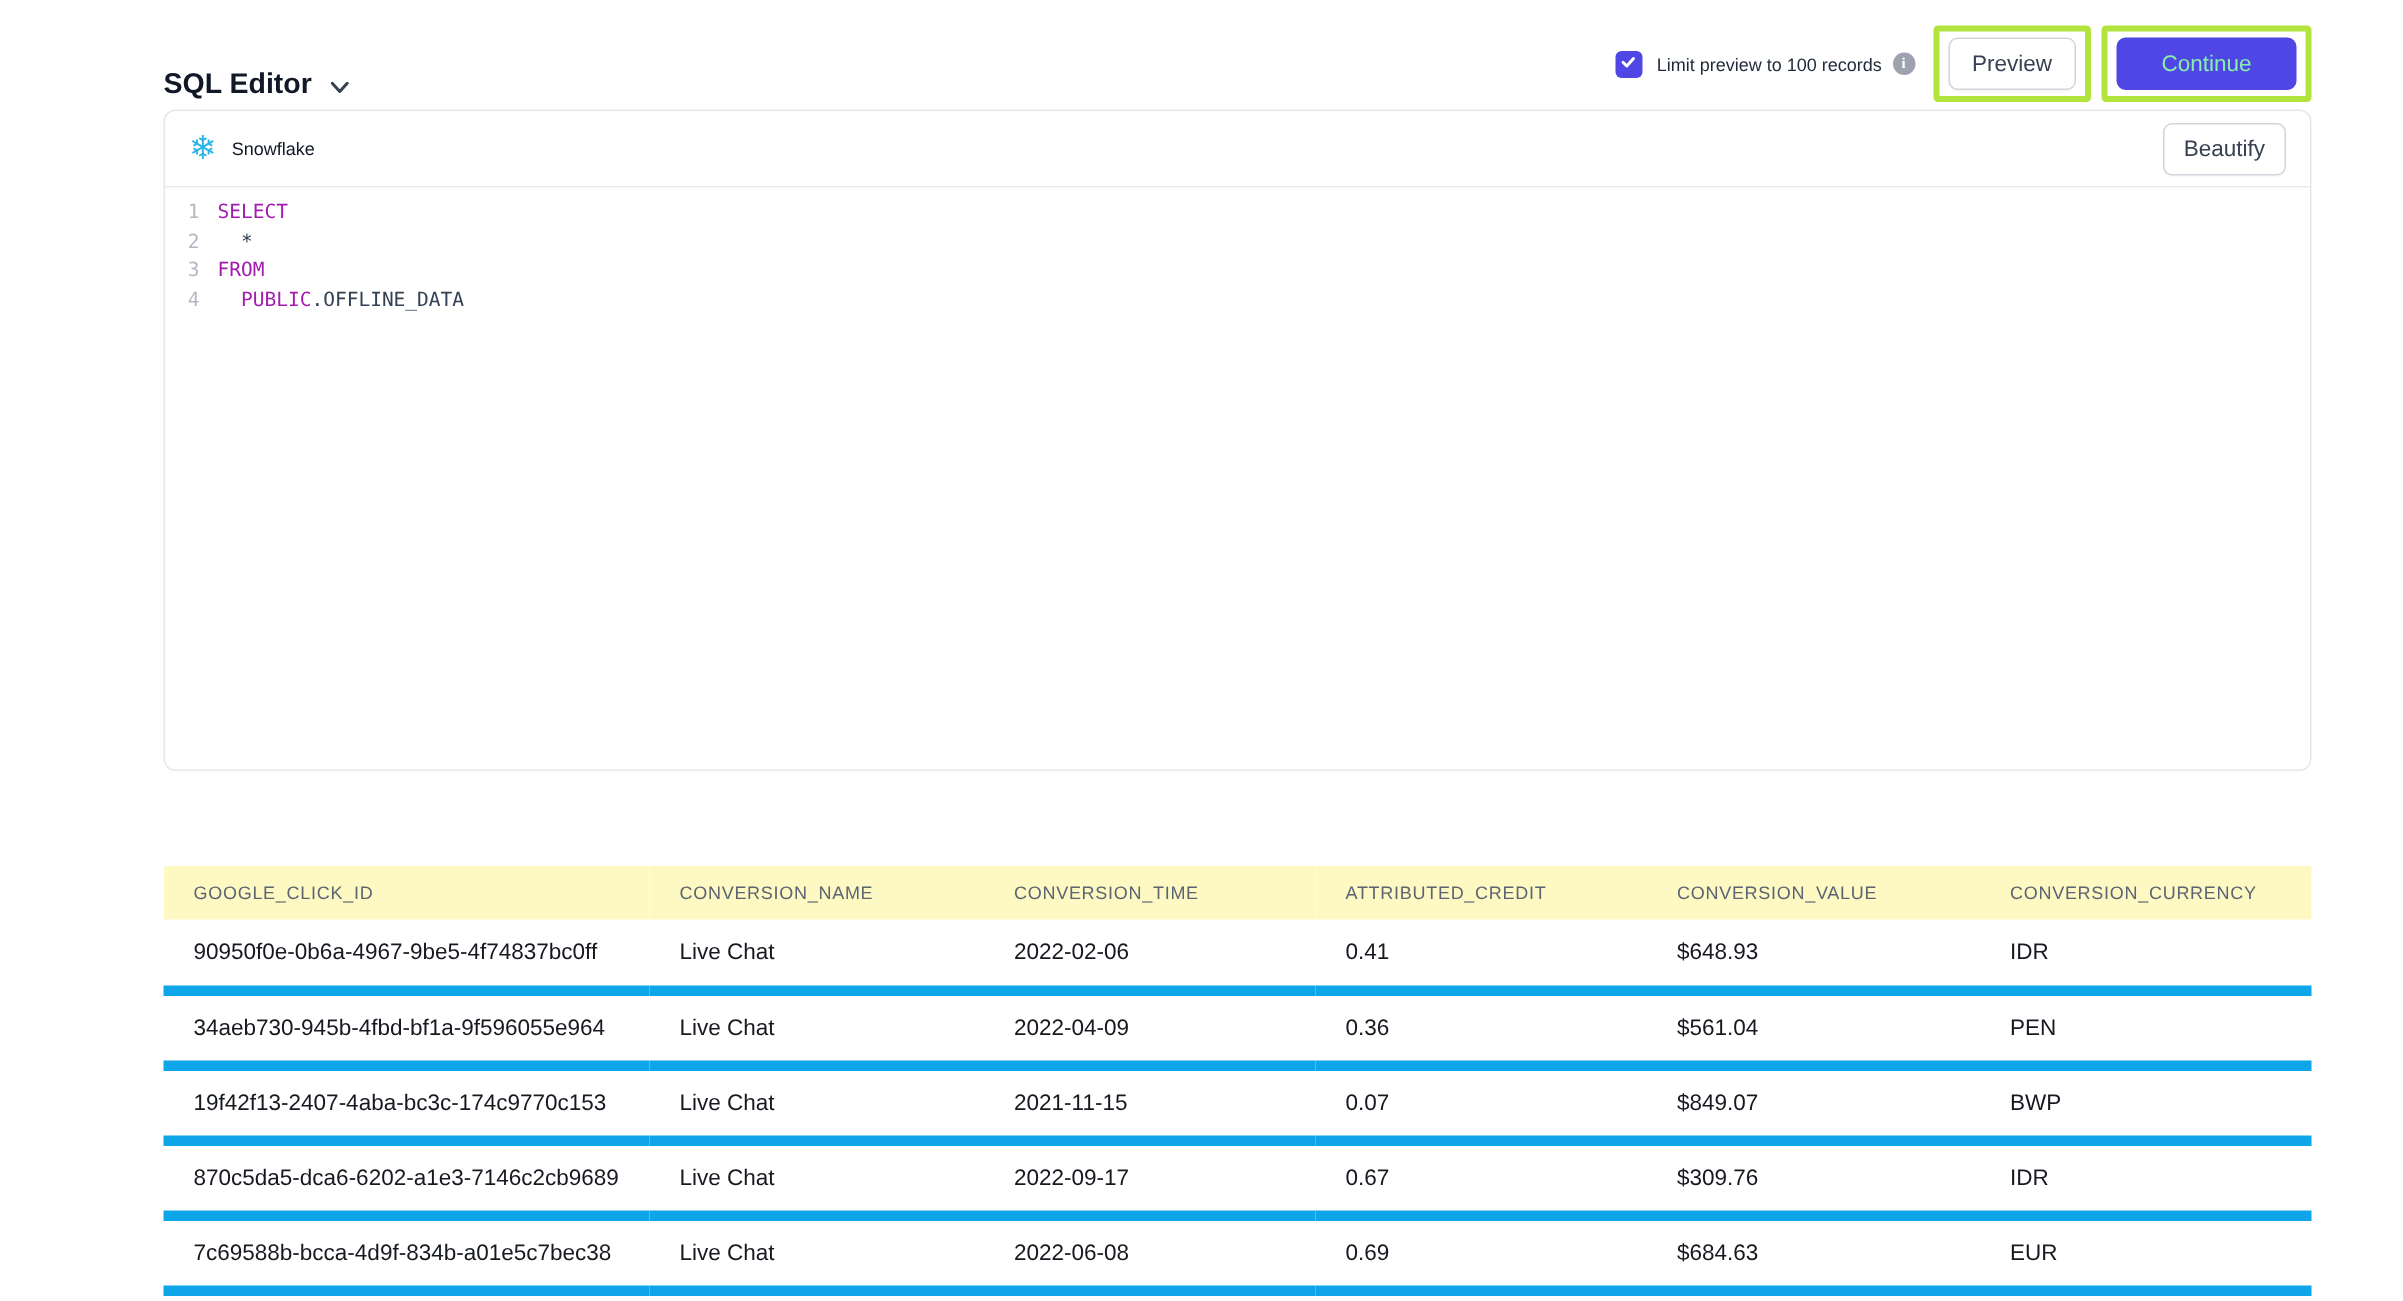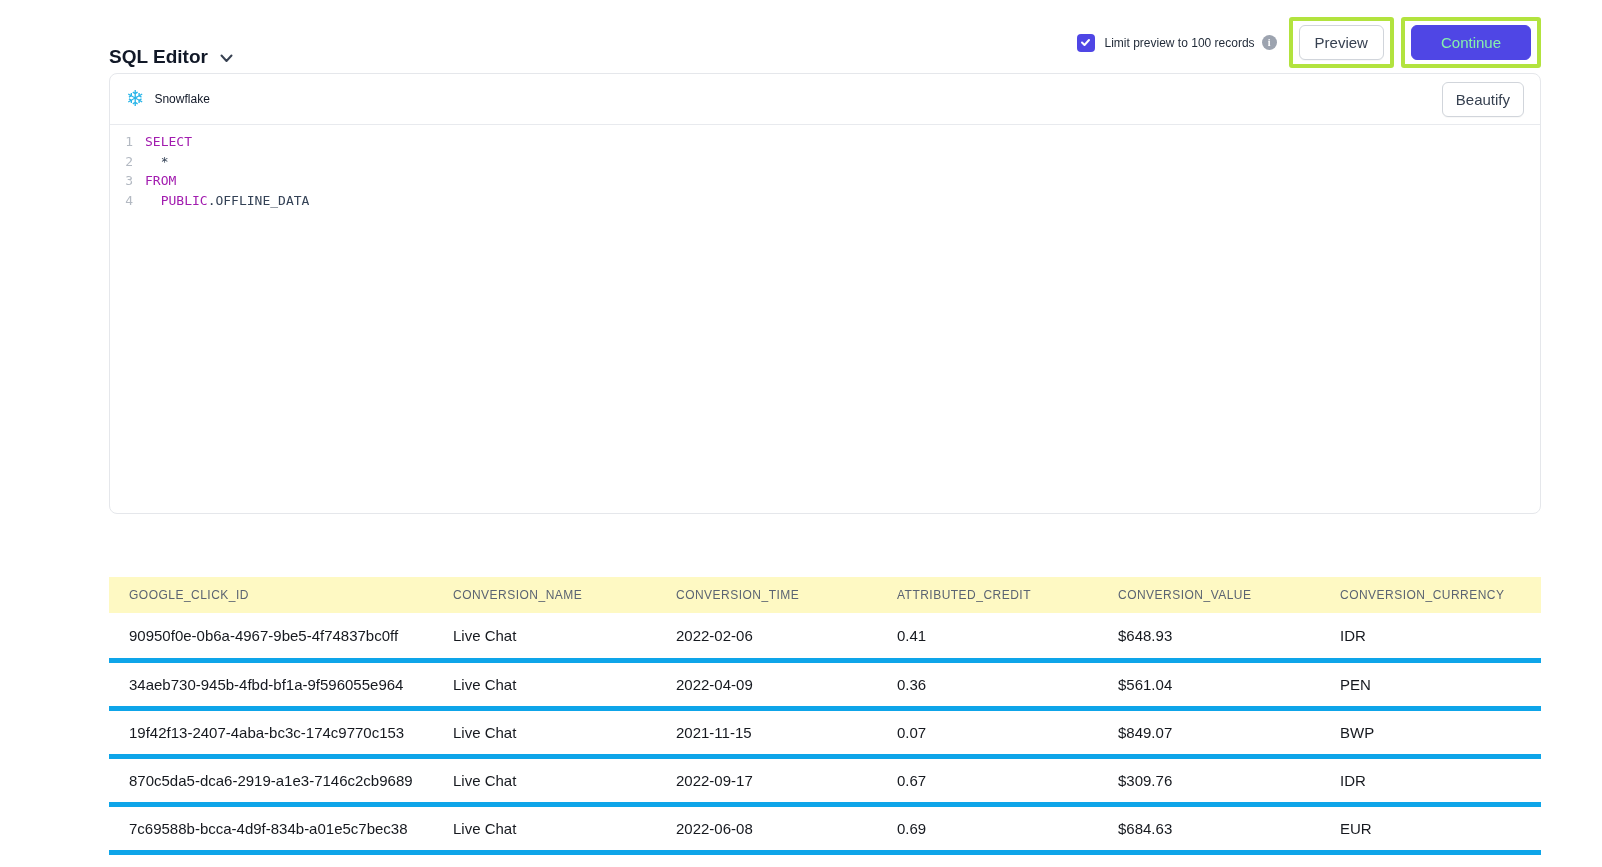--- a/index.html
+++ b/index.html
@@ -119,21 +119,21 @@
     color: #5b6472;
     text-align: left;
     padding: 11px 10px 11px 20px;
     white-space: nowrap;
     overflow: hidden;
   }
   table.results td {
     font-size: 15px;
     color: #16191f;
     padding: 13px 10px 13px 20px;
-    border-bottom: 5px solid #0ea5e9;
+    border-bottom: 7px solid #0ea5e9;
     white-space: nowrap;
     overflow: hidden;
     height: 47px;
   }
 </style>
 </head>
 <body>
 
 <div class="page">
 
@@ -235,21 +235,21 @@
         </tr>
         <tr>
           <td>19f42f13-2407-4aba-bc3c-174c9770c153</td>
           <td>Live Chat</td>
           <td>2021-11-15</td>
           <td>0.07</td>
           <td>$849.07</td>
           <td>BWP</td>
         </tr>
         <tr>
-          <td>870c5da5-dca6-2919-a1e3-7146c2cb9689</td>
+          <td>870c5da5-dca6-6202-a1e3-7146c2cb9689</td>
           <td>Live Chat</td>
           <td>2022-09-17</td>
           <td>0.67</td>
           <td>$309.76</td>
           <td>IDR</td>
         </tr>
         <tr>
           <td>7c69588b-bcca-4d9f-834b-a01e5c7bec38</td>
           <td>Live Chat</td>
           <td>2022-06-08</td>

